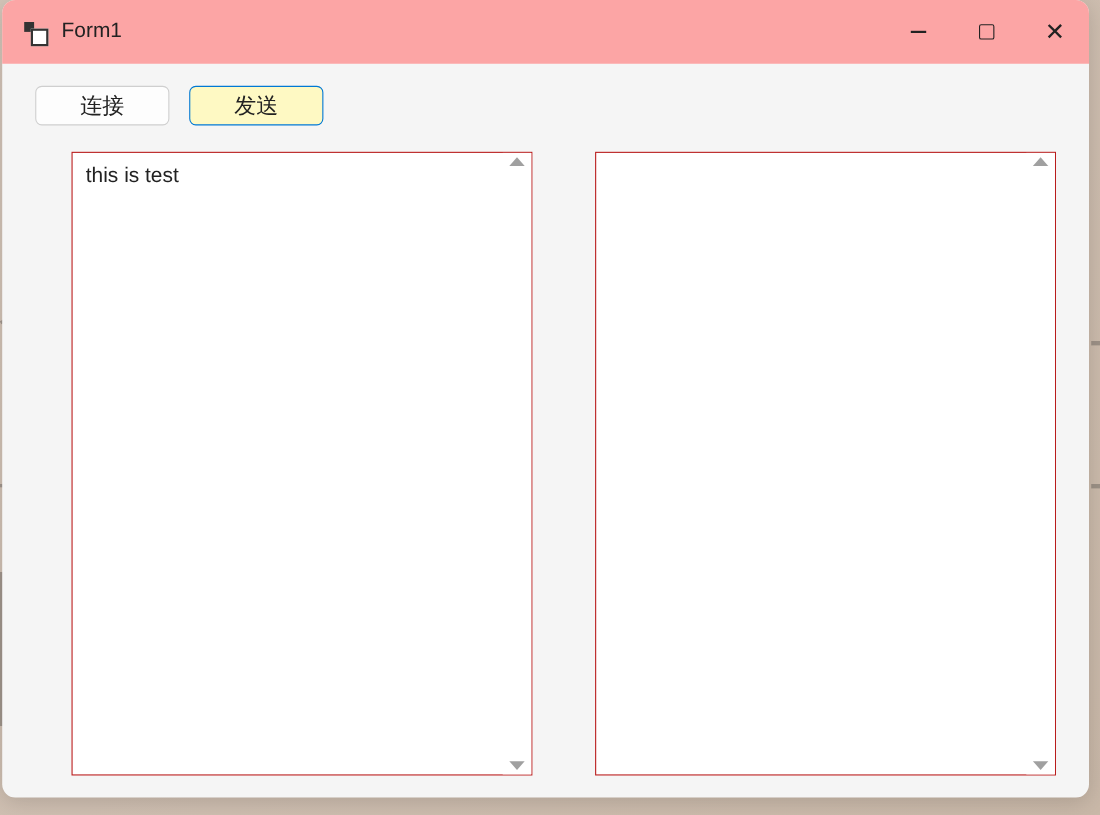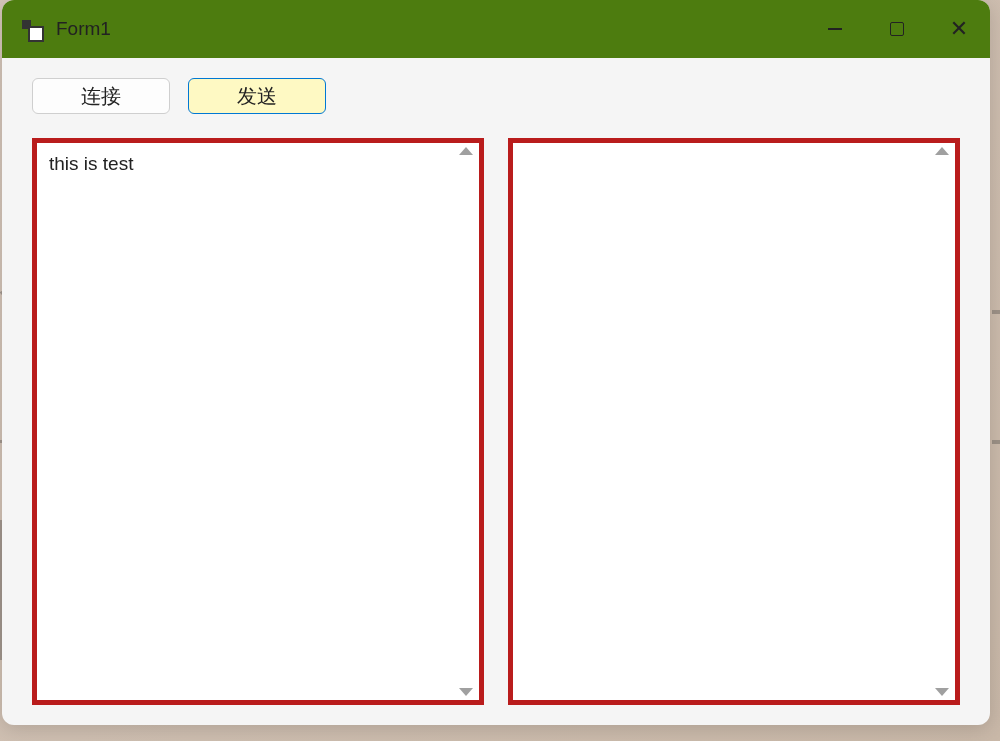--- a/index.html
+++ b/index.html
@@ -25,21 +25,21 @@
       border-radius: 12px;
       box-shadow: 0 4px 20px rgba(0,0,0,0.15);
       display: flex;
       flex-direction: column;
     }
     .titlebar {
       height: 58px;
       display: flex;
       align-items: center;
       padding: 0 0 0 20px;
-      background: #4d7c0f;
+      background: #fca5a5;
       border-radius: 12px 12px 0 0;
     }
     .app-icon {
       width: 20px;
       height: 20px;
       margin-right: 14px;
       margin-top: 2px;
       position: relative;
     }
     .app-icon::before {
@@ -102,21 +102,21 @@
       padding: 20px 30px 20px 30px;
       display: flex;
       flex-direction: column;
     }
     .button-row {
       display: flex;
       gap: 18px;
       margin-bottom: 24px;
     }
     .form-button {
-      width: 138px;
+      width: 122px;
       height: 36px;
       background: #fdfdfd;
       border: 1px solid #cfcfcf;
       border-radius: 6px;
       font-size: 20px;
       font-family: "Microsoft YaHei", sans-serif;
       color: #222;
       cursor: pointer;
       display: flex;
       align-items: center;
@@ -128,22 +128,23 @@
     }
     .textbox-row {
       flex: 1;
       display: flex;
       gap: 24px;
     }
     .textbox-container {
       flex: 1;
       position: relative;
       background: #fff;
-      border: 5px solid #b91c1c;
-      display: flex;
+      border: 1px solid #b91c1c;
+      display: flex;
+      margin-left: 33px;
     }
     .textbox {
       flex: 1;
       border: none;
       outline: none;
       resize: none;
       padding: 10px 12px;
       font-size: 19px;
       font-family: "Microsoft YaHei", "Segoe UI", sans-serif;
       color: #222;

